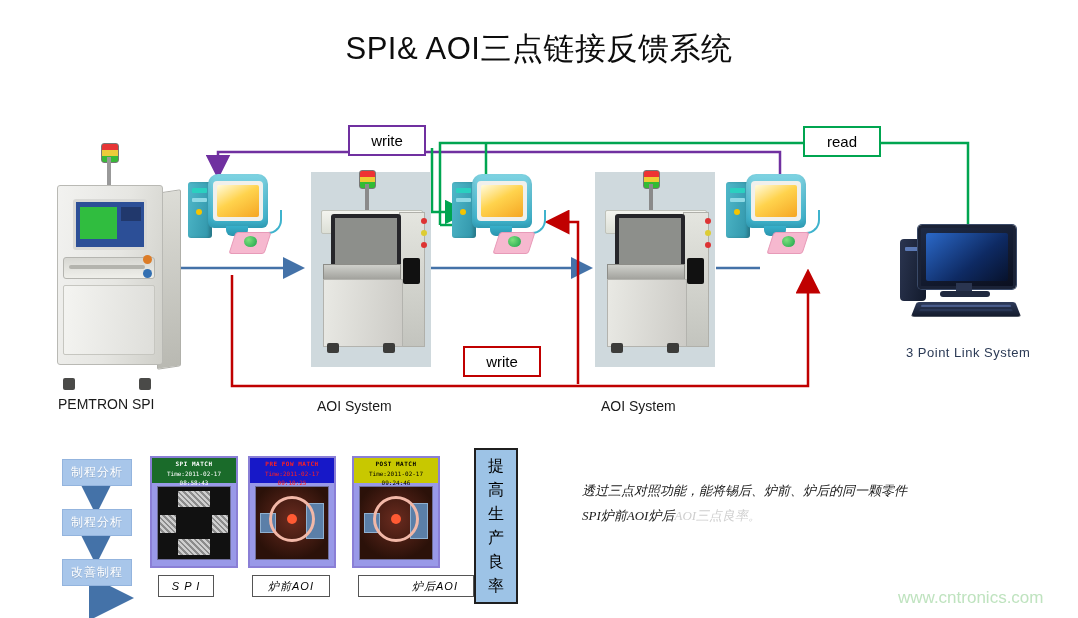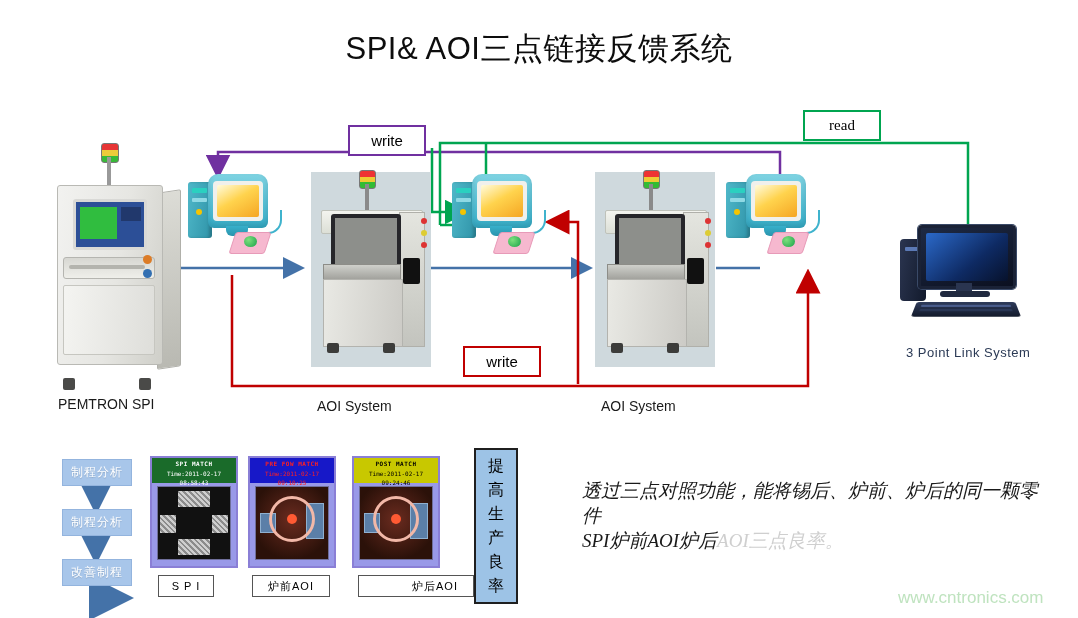--- a/index.html
+++ b/index.html
@@ -8,21 +8,21 @@
   .abs{position:absolute;}
 
   
   #title{left:0;top:28px;width:1078px;text-align:center;font-size:31px;
          letter-spacing:.5px;color:#0d0d0d;white-space:nowrap;}
 
   
   .tagbox{background:#fff;border:2px solid #000;font-size:15px;
           display:flex;align-items:center;justify-content:center;}
   #write-top{left:348px;top:125px;width:74px;height:27px;border-color:#7030a0;}
-  #read-top{left:803px;top:110px;width:74px;height:27px;border-color:#00a550;font-family:Liberation Serif, serif;}
+  #read-top{left:803px;top:126px;width:74px;height:27px;border-color:#00a550;}
   #write-bottom{left:463px;top:346px;width:74px;height:27px;border-color:#c00000;}
 
   
   .caption{font-size:14px;color:#1a1a1a;white-space:nowrap;}
   #cap-spi{left:58px;top:396px;}
   #cap-aoi1{left:317px;top:398px;}
   #cap-aoi2{left:601px;top:398px;}
   #cap-link{left:906px;top:345px;font-size:13px;color:#2b3a55;letter-spacing:.5px;}
 
   
@@ -147,31 +147,31 @@
   .spi-img span{position:absolute;background:
      repeating-linear-gradient(45deg,#cfcfcf 0 2px,#8c8c8c 2px 4px);}
   .pad-img{position:absolute;inset:0;background:radial-gradient(circle at 50% 45%,#6a2b1f,#2b1109 75%);}
   .pad-img .ring{position:absolute;left:50%;top:45%;transform:translate(-50%,-50%);
      width:40px;height:40px;border-radius:50%;border:3px solid #f2b8a8;}
   .pad-img .core{position:absolute;left:50%;top:45%;transform:translate(-50%,-50%);
      width:10px;height:10px;border-radius:50%;background:#ff5a33;}
   .pad-img .chip{position:absolute;background:#5b7fa8;border:1px solid #8fb0d0;}
 
   .cap2{position:absolute;top:575px;height:20px;background:#fff;border:1px solid #555;
-        font-size:11px;display:flex;align-items:center;justify-content:center;letter-spacing:1px;}
+        font-size:11px;display:flex;align-items:center;justify-content:center;letter-spacing:1px;font-style:italic;}
   #cap2-1{left:158px;width:54px;} #cap2-2{left:252px;width:76px;} #cap2-3{left:358px;width:76px;padding-left:38px;}
 
   
   #yield{left:474px;top:448px;width:40px;height:152px;background:#9dc3e6;border:2px solid #1f1f1f;
      display:flex;flex-direction:column;align-items:center;justify-content:space-evenly;
      font-size:16px;color:#000;}
   #yield span{display:block;line-height:1;}
 
   
-  #para{left:582px;top:478px;width:470px;font-size:19px;line-height:25px;font-style:italic;
+  #para{left:582px;top:478px;width:470px;font-size:13px;line-height:25px;font-style:italic;
         color:#1a1a1a;font-family:"Liberation Serif","DejaVu Serif",serif;}
   #para .faded{color:#cfcfcf;}
 
   
   #watermark{left:898px;top:588px;font-size:17px;color:#bfe3bf;}
 
   svg.overlay{position:absolute;left:0;top:0;width:1078px;height:618px;pointer-events:none;}
 </style>
 </head>
 <body>

